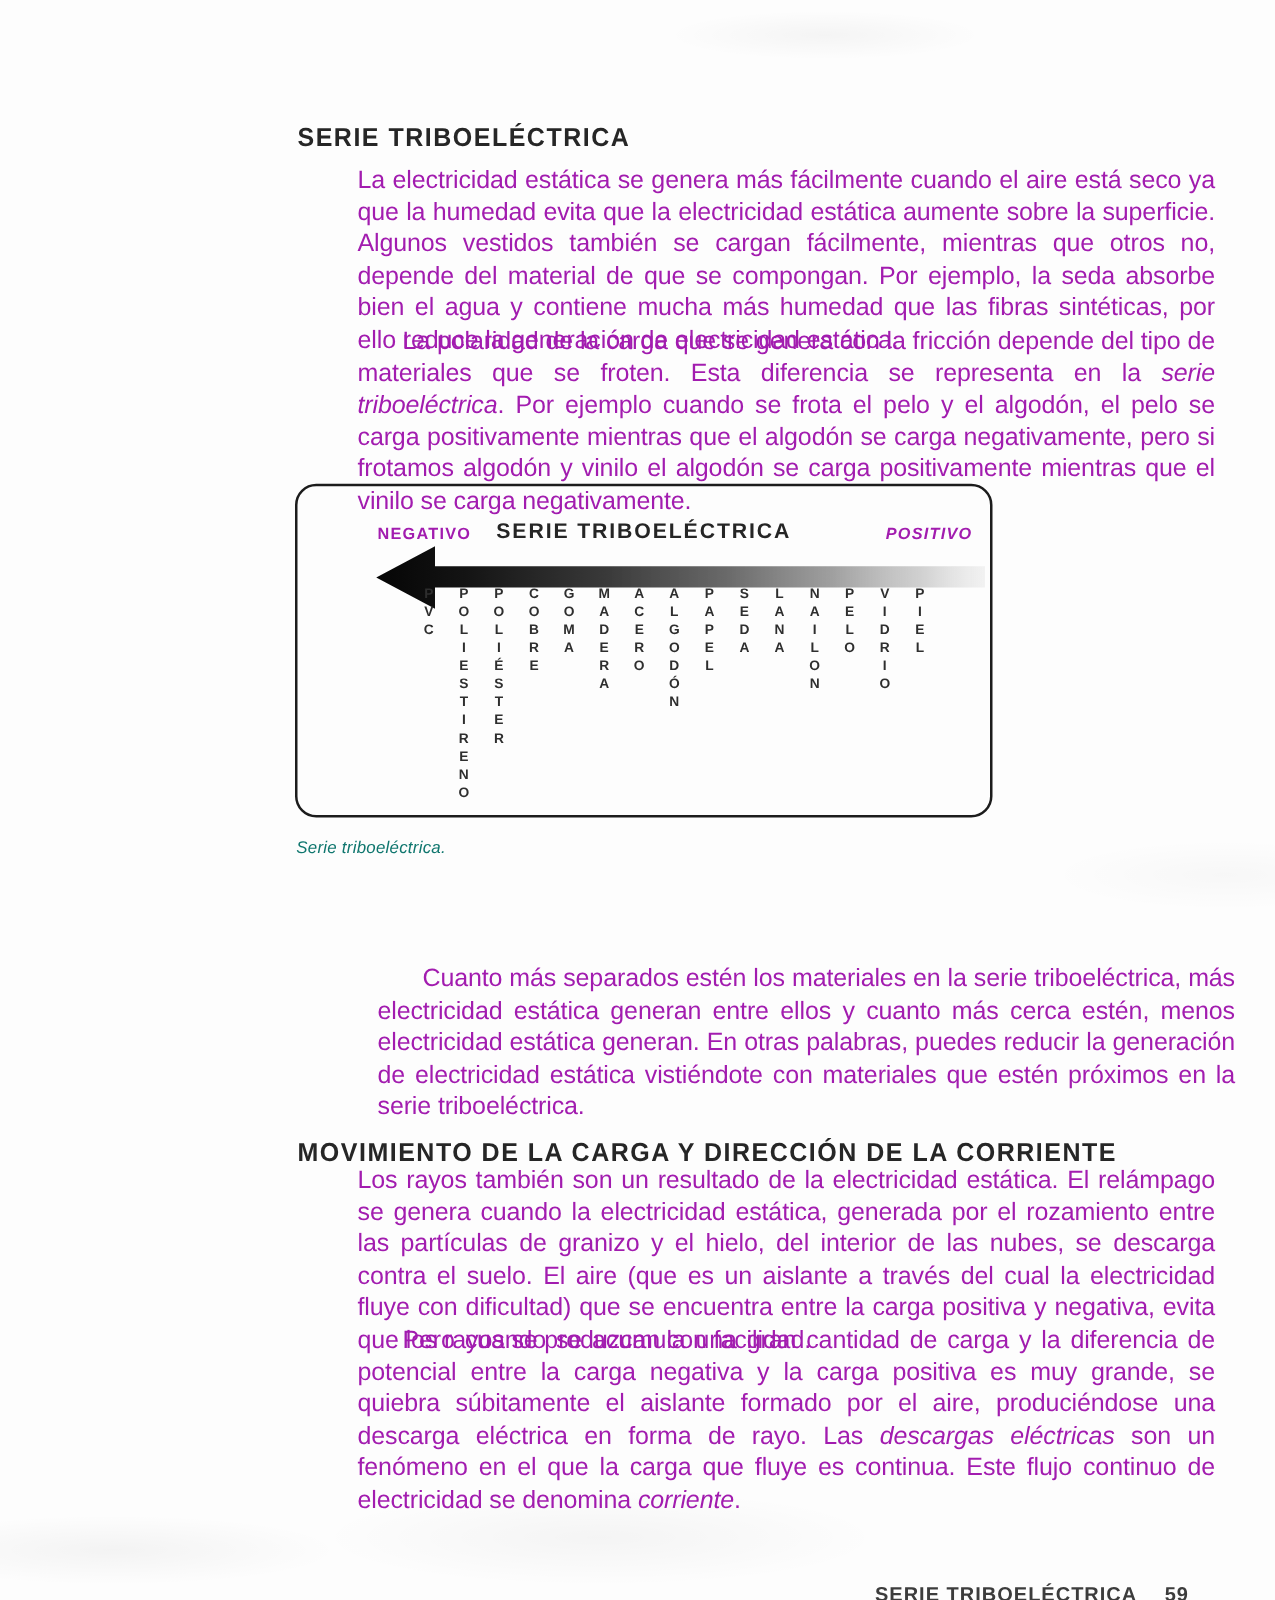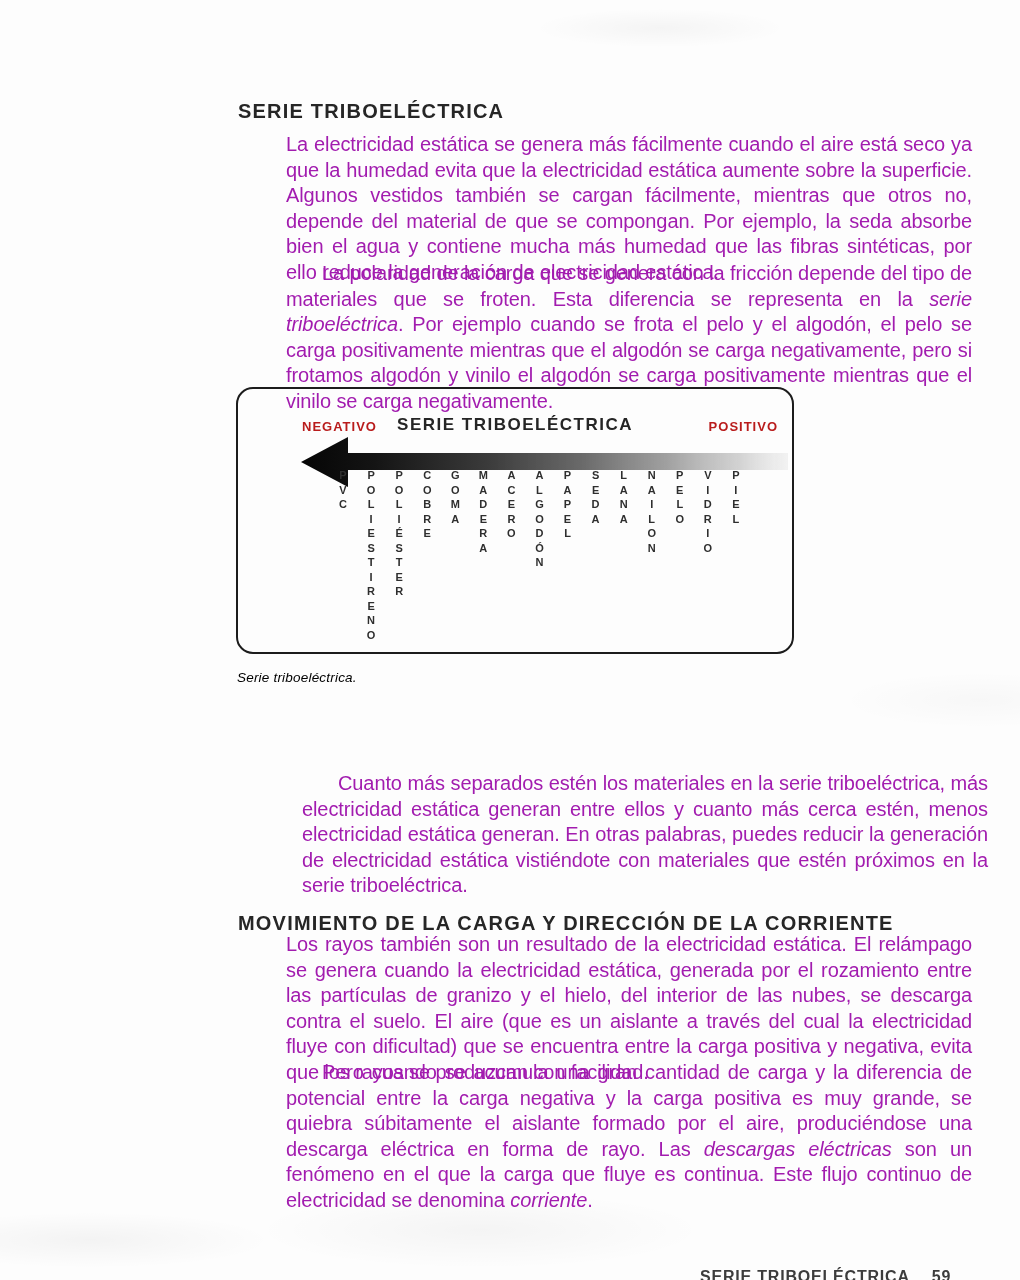--- a/index.html
+++ b/index.html
@@ -25,40 +25,40 @@
   }
   .indent{text-indent:36px;}
   .para em{font-style:italic;}
   
   .figure-box{
     left:236px;top:387px;width:554px;height:263px;
     border:2px solid #1c1c1c;border-radius:17px;background:transparent;
   }
   .fig-label{
     position:absolute;top:30px;font-weight:700;font-size:13px;
-    letter-spacing:1px;color:#b91c1c;
+    letter-spacing:1px;color:#a21caf;
   }
   .fig-neg{left:64px;}
-  .fig-pos{right:14px;}
+  .fig-pos{right:14px;font-style:italic;}
   .fig-title{
     position:absolute;top:26px;left:0;right:0;text-align:center;
     font-weight:700;font-size:17px;letter-spacing:1.5px;color:#252525;
   }
   .arrow-wrap{position:absolute;left:60px;top:44px;width:492px;height:58px;filter:blur(0.4px);}
   .materials{
     position:absolute;left:99px;top:80px;width:404px;
     display:flex;justify-content:space-between;align-items:flex-start;
   }
   .material{
     writing-mode:vertical-rl;text-orientation:upright;
     font-weight:700;font-size:11px;letter-spacing:2.5px;
     line-height:1;color:#2e2e2e;white-space:nowrap;
   }
   .caption{
-    left:237px;top:670px;font-style:italic;font-size:13.5px;color:#000000;
+    left:237px;top:670px;font-style:italic;font-size:13.5px;color:#0f766e;
     letter-spacing:0.2px;
   }
   .footer{
     left:700px;top:1268px;display:flex;gap:22px;
     font-weight:700;font-size:16px;letter-spacing:0.8px;color:#3c3c3c;
   }
 </style>
 </head>
 <body>
 

